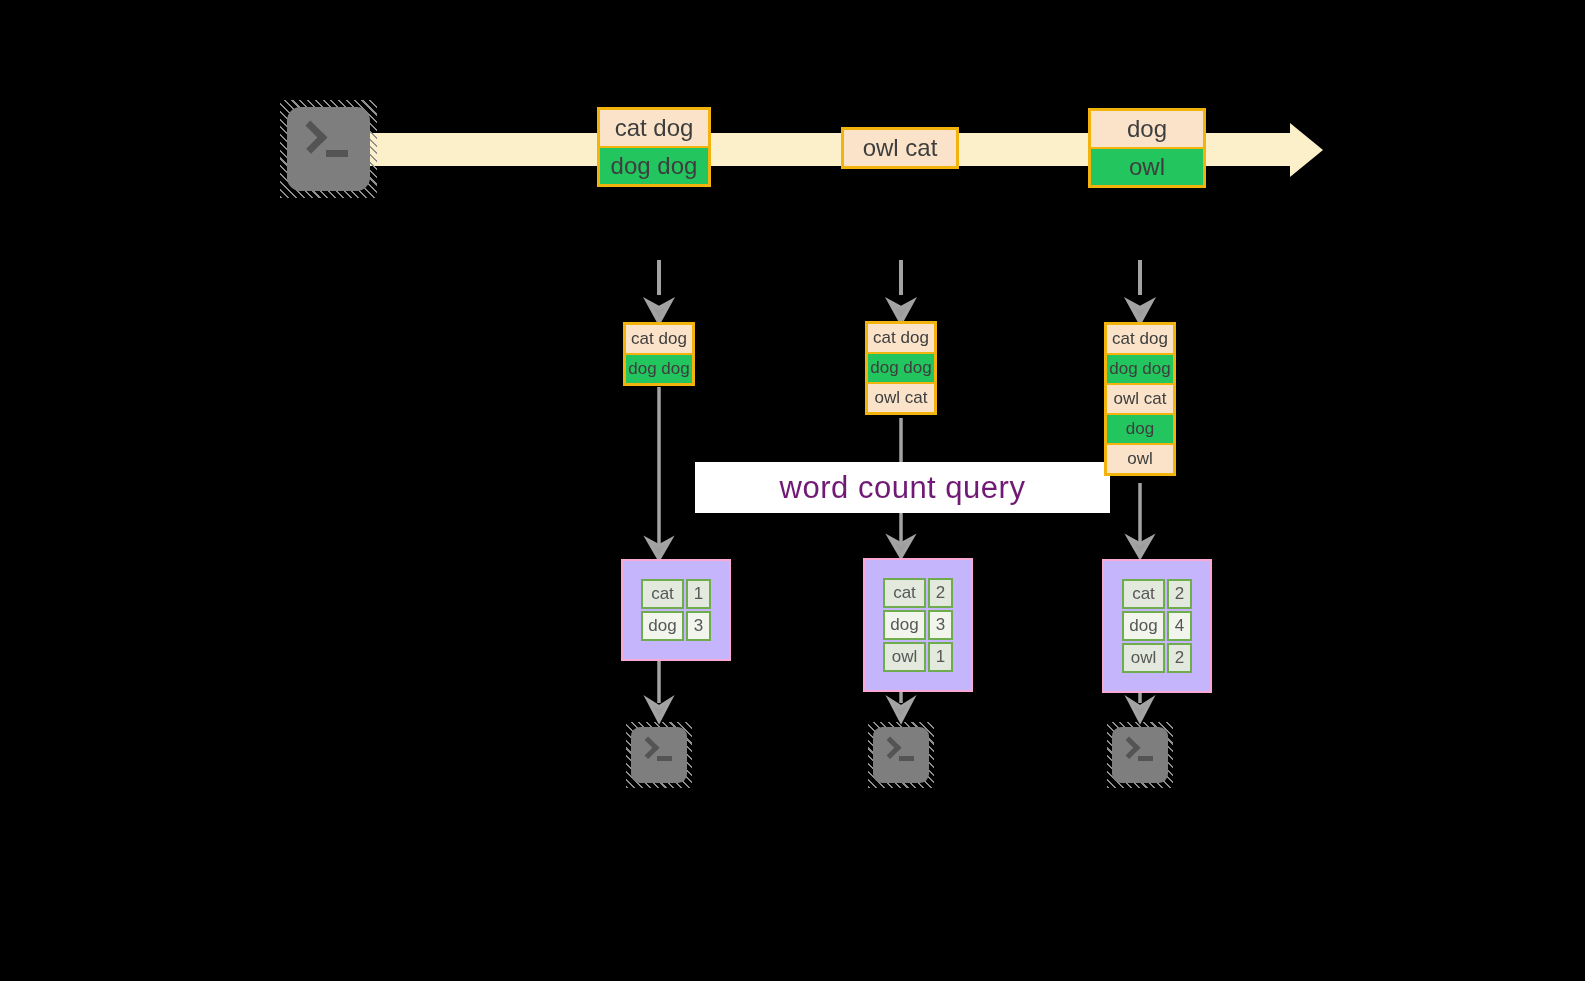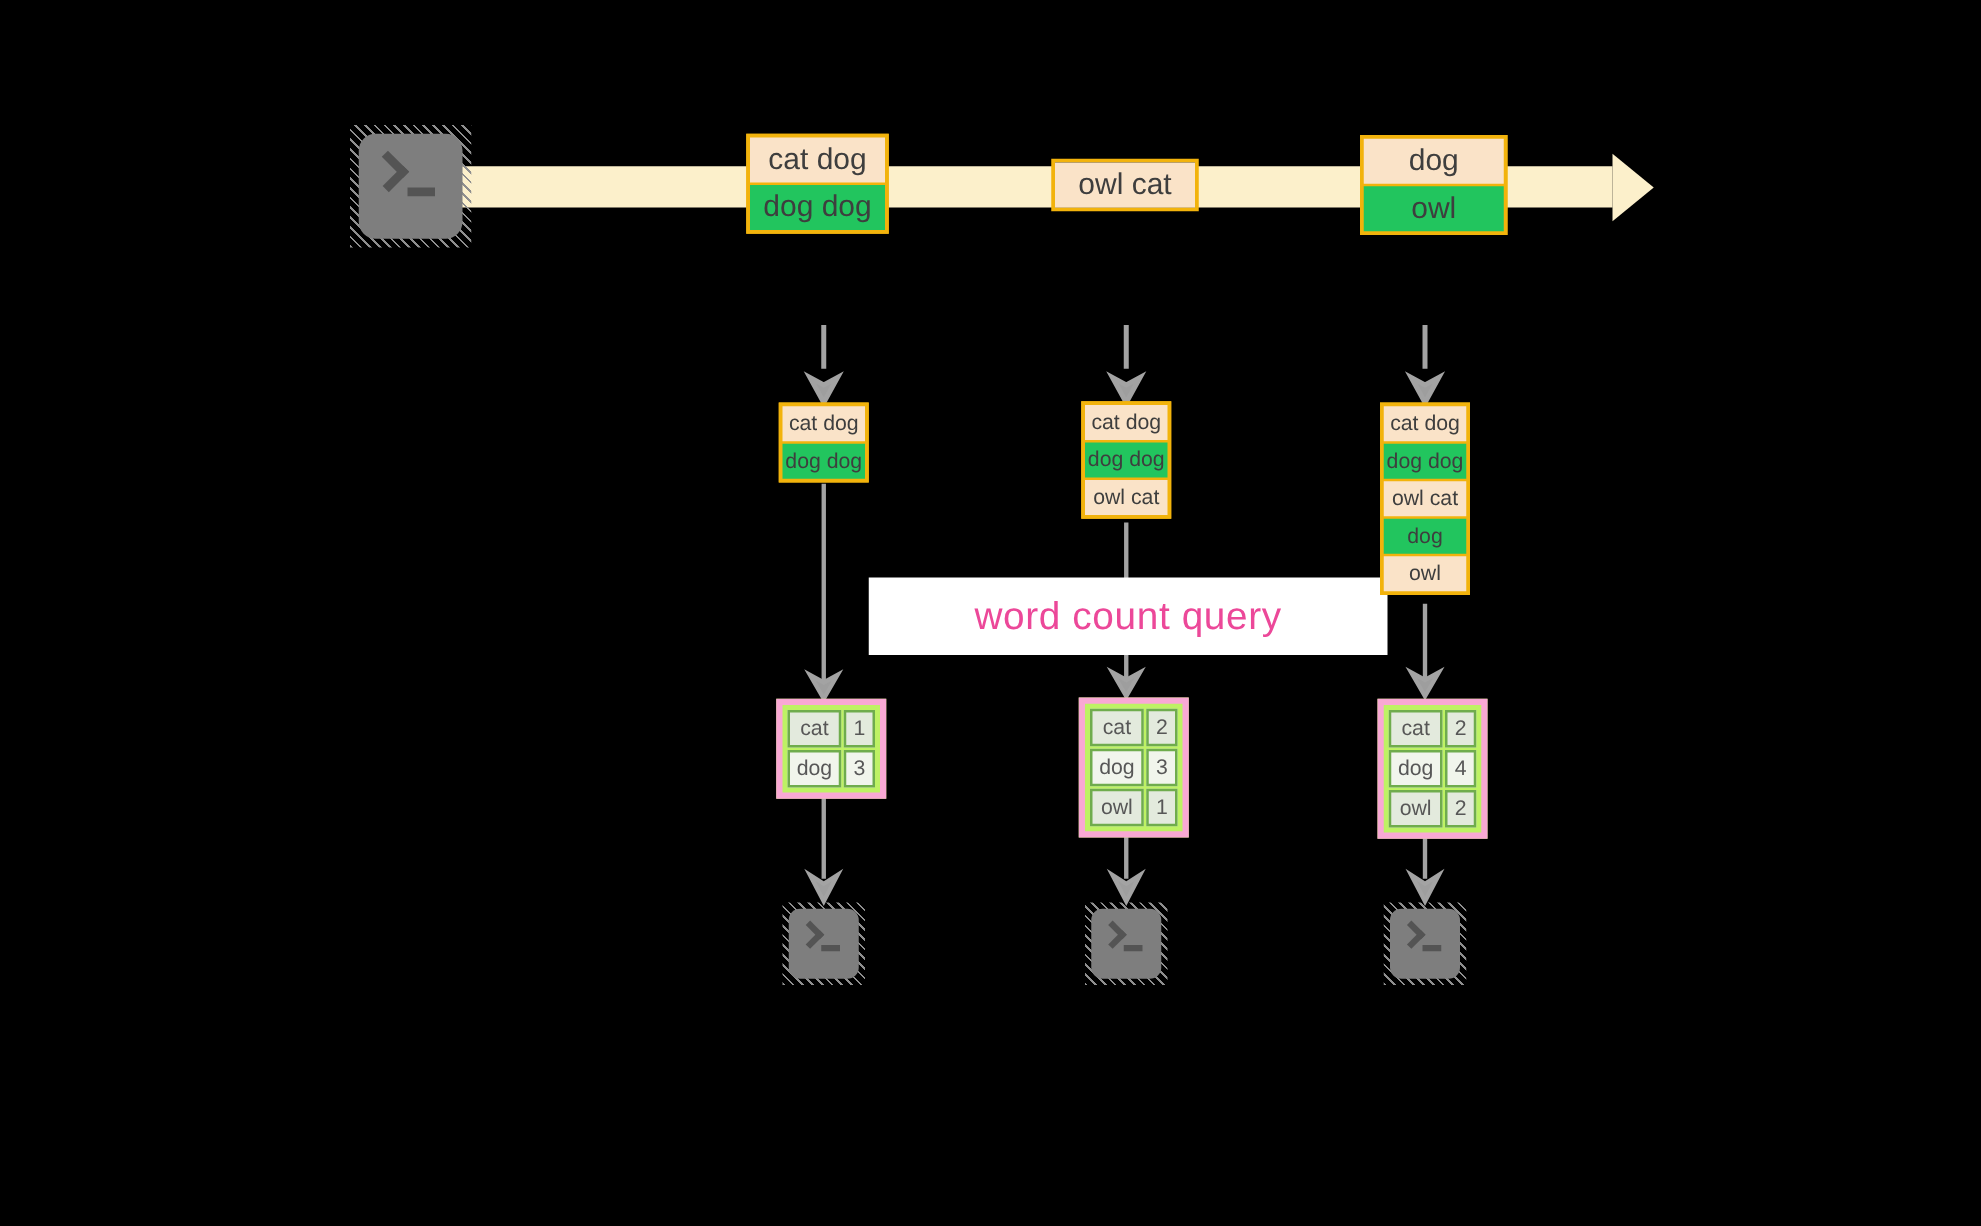--- a/index.html
+++ b/index.html
@@ -12,25 +12,25 @@
   .band-head{position:absolute;left:1290px;top:123px;width:0;height:0;z-index:1;
     border-top:27px solid transparent;border-bottom:27px solid transparent;border-left:33px solid #FCF0CB;}
   
   .obox{position:absolute;border:3px solid #F2B30C;background:#F2B30C;display:flex;flex-direction:column;gap:2px;z-index:3;}
   .obox .cell{display:flex;align-items:center;justify-content:center;color:#3E3E3E;}
   .obox .dark{background:#FAE3C8;}
   .obox .light{background:#22c55e;}
   .msg .cell{height:36px;font-size:24px;}
   .stack .cell{height:28px;font-size:17px;}
   
-  .query{position:absolute;left:695px;top:462px;width:415px;height:62px;background:#fff;z-index:2;
+  .query{position:absolute;left:695px;top:462px;width:415px;height:51px;background:#fff;z-index:2;
     display:flex;align-items:center;justify-content:center;font-size:31px;font-weight:300;
-    color:#ec4899;letter-spacing:.5px;}
+    color:#701a75;letter-spacing:.5px;}
   
-  .gtable{position:absolute;border:5px solid #f9a8d4;background:#bef264;padding:4px;display:grid;
+  .gtable{position:absolute;border:2px solid #f9a8d4;background:#c4b5fd;padding:18px;display:grid;
     grid-template-columns:1fr 25px;gap:2px;z-index:3;width:70px;box-sizing:content-box;}
   .gtable .gcell{border:2px solid #6FAC4D;height:26px;display:flex;align-items:center;justify-content:center;
     font-size:17px;color:#575757;}
   .gtable .gdark{background:#E3EADD;}
   .gtable .glight{background:#F1F5EC;}
   
   .term{position:absolute;z-index:3;}
   .term .hatch{position:absolute;inset:0;
     background:repeating-linear-gradient(45deg,#8f8f8f 0 1.5px,transparent 1.5px 5.5px);}
   .term .tbody{position:absolute;inset:7%;background:#7E7E7E;border-radius:16%;}

